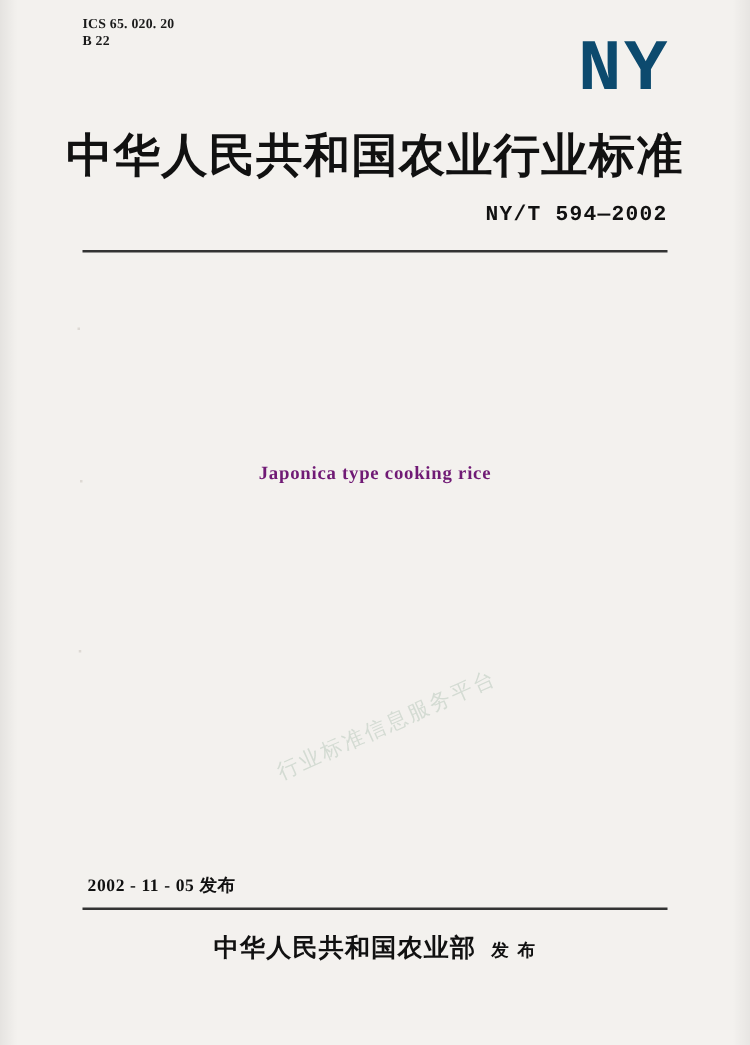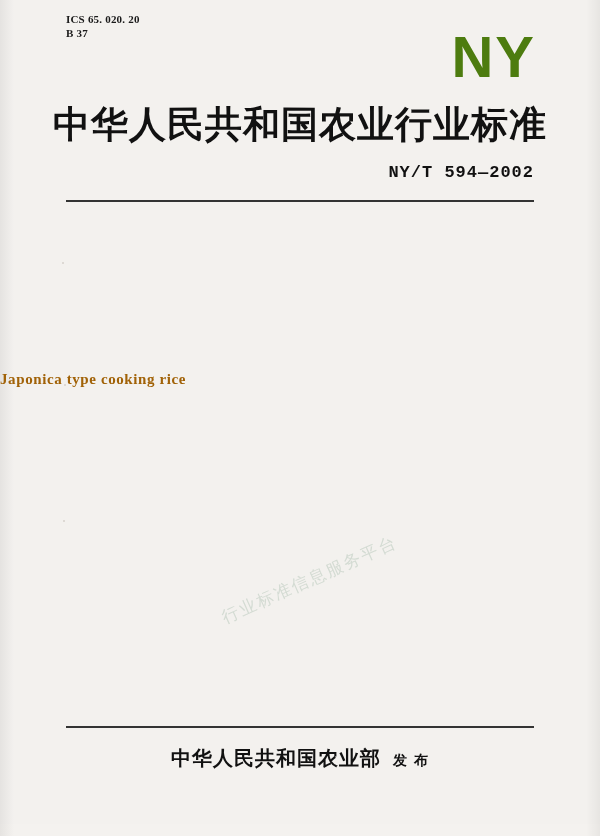--- a/index.html
+++ b/index.html
@@ -34,26 +34,26 @@
     letter-spacing: 0.2px;
     color: #1a1a1a;
   }
   .ics-block div { white-space: nowrap; }
 
   
   .ny-logo {
     position: absolute;
     right: 64px;
     top: 28px;
-    font-family: Liberation Sans, sans-serif;
+    font-family: Liberation Mono, monospace;
     font-weight: bold;
     font-size: 58px;
     line-height: 58px;
     letter-spacing: 2px;
-    color: #4d7c0f;
+    color: #0c4a6e;
   }
 
   
   .std-title {
     position: absolute;
     left: 0;
     right: 0;
     top: 100px;
     text-align: center;
     font-family: "DejaVu Sans", sans-serif;
@@ -97,26 +97,26 @@
     font-size: 27px;
     letter-spacing: 14px;
     text-indent: 14px;
     color: #111;
   }
   .doc-subject-en {
     position: absolute;
     left: 0;
     right: 0;
     top: 371px;
-    text-align: left;
+    text-align: center;
     font-family: "Liberation Serif", serif;
     font-weight: bold;
     font-size: 15px;
     letter-spacing: 0.6px;
-    color: #a16207;
+    color: #701a75;
   }
 
   
   .watermark {
     position: absolute;
     left: 218px;
     top: 608px;
     width: 200px;
     font-family: "DejaVu Sans", sans-serif;
     font-size: 17px;
@@ -198,35 +198,36 @@
 </head>
 <body>
 
 <div class="page">
 
   <div class="scan-edge-left"></div>
   <div class="scan-edge-right"></div>
 
   <div class="ics-block">
     <div>ICS 65. 020. 20</div>
-    <div>B 37</div>
+    <div>B 22</div>
   </div>
 
   <div class="ny-logo">NY</div>
 
   <div class="std-title">中华人民共和国农业行业标准</div>
 
   <div class="std-number">NY/T  594—2002</div>
 
   <div class="rule-top"></div>
 
   <div class="doc-subject-en">Japonica type cooking rice</div>
 
   <div class="watermark">行业标准信息服务平台</div>
 
+  <div class="date-issue">2002 - 11 - 05 发布</div>
 
   <div class="rule-bottom"></div>
 
   <div class="publisher">
     <span>中华人民共和国农业部</span><span class="pub-verb">发 布</span>
   </div>
 
   <div class="scan-speck" style="left:62px; top:262px; width:2px; height:2px;"></div>
   <div class="scan-speck" style="left:64px; top:384px; width:2px; height:2px;"></div>
   <div class="scan-speck" style="left:63px; top:520px; width:2px; height:2px;"></div>

